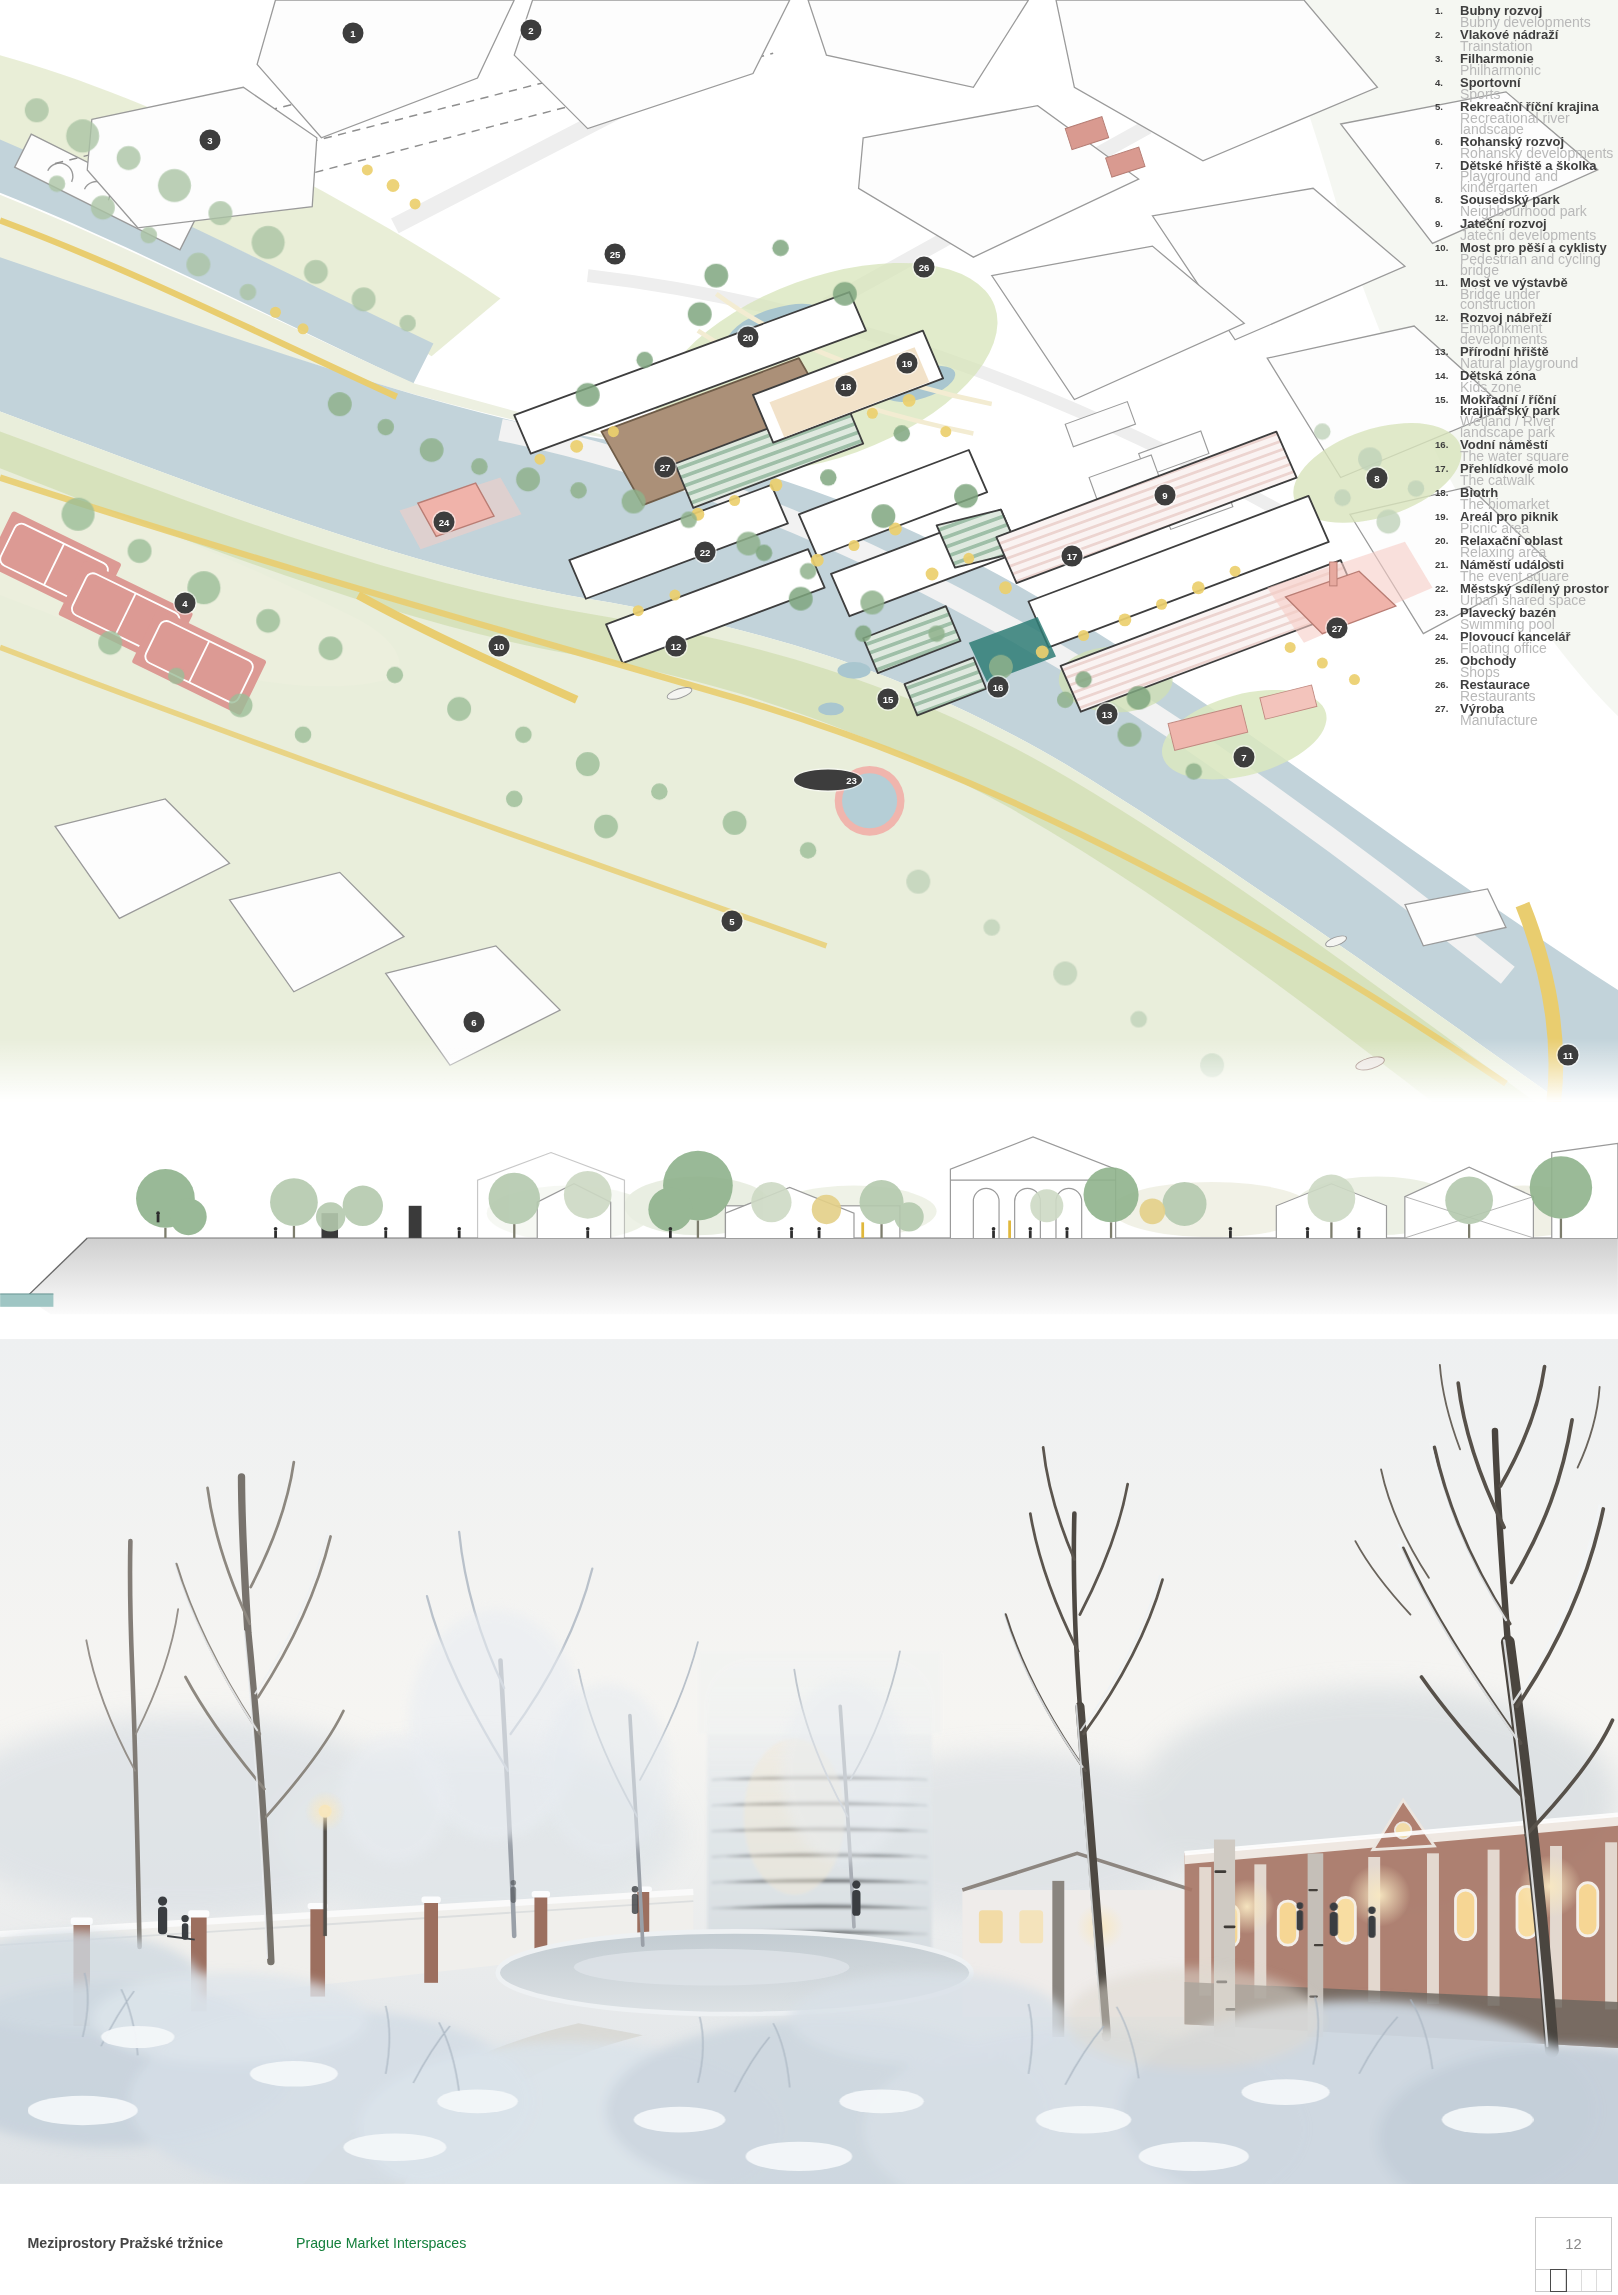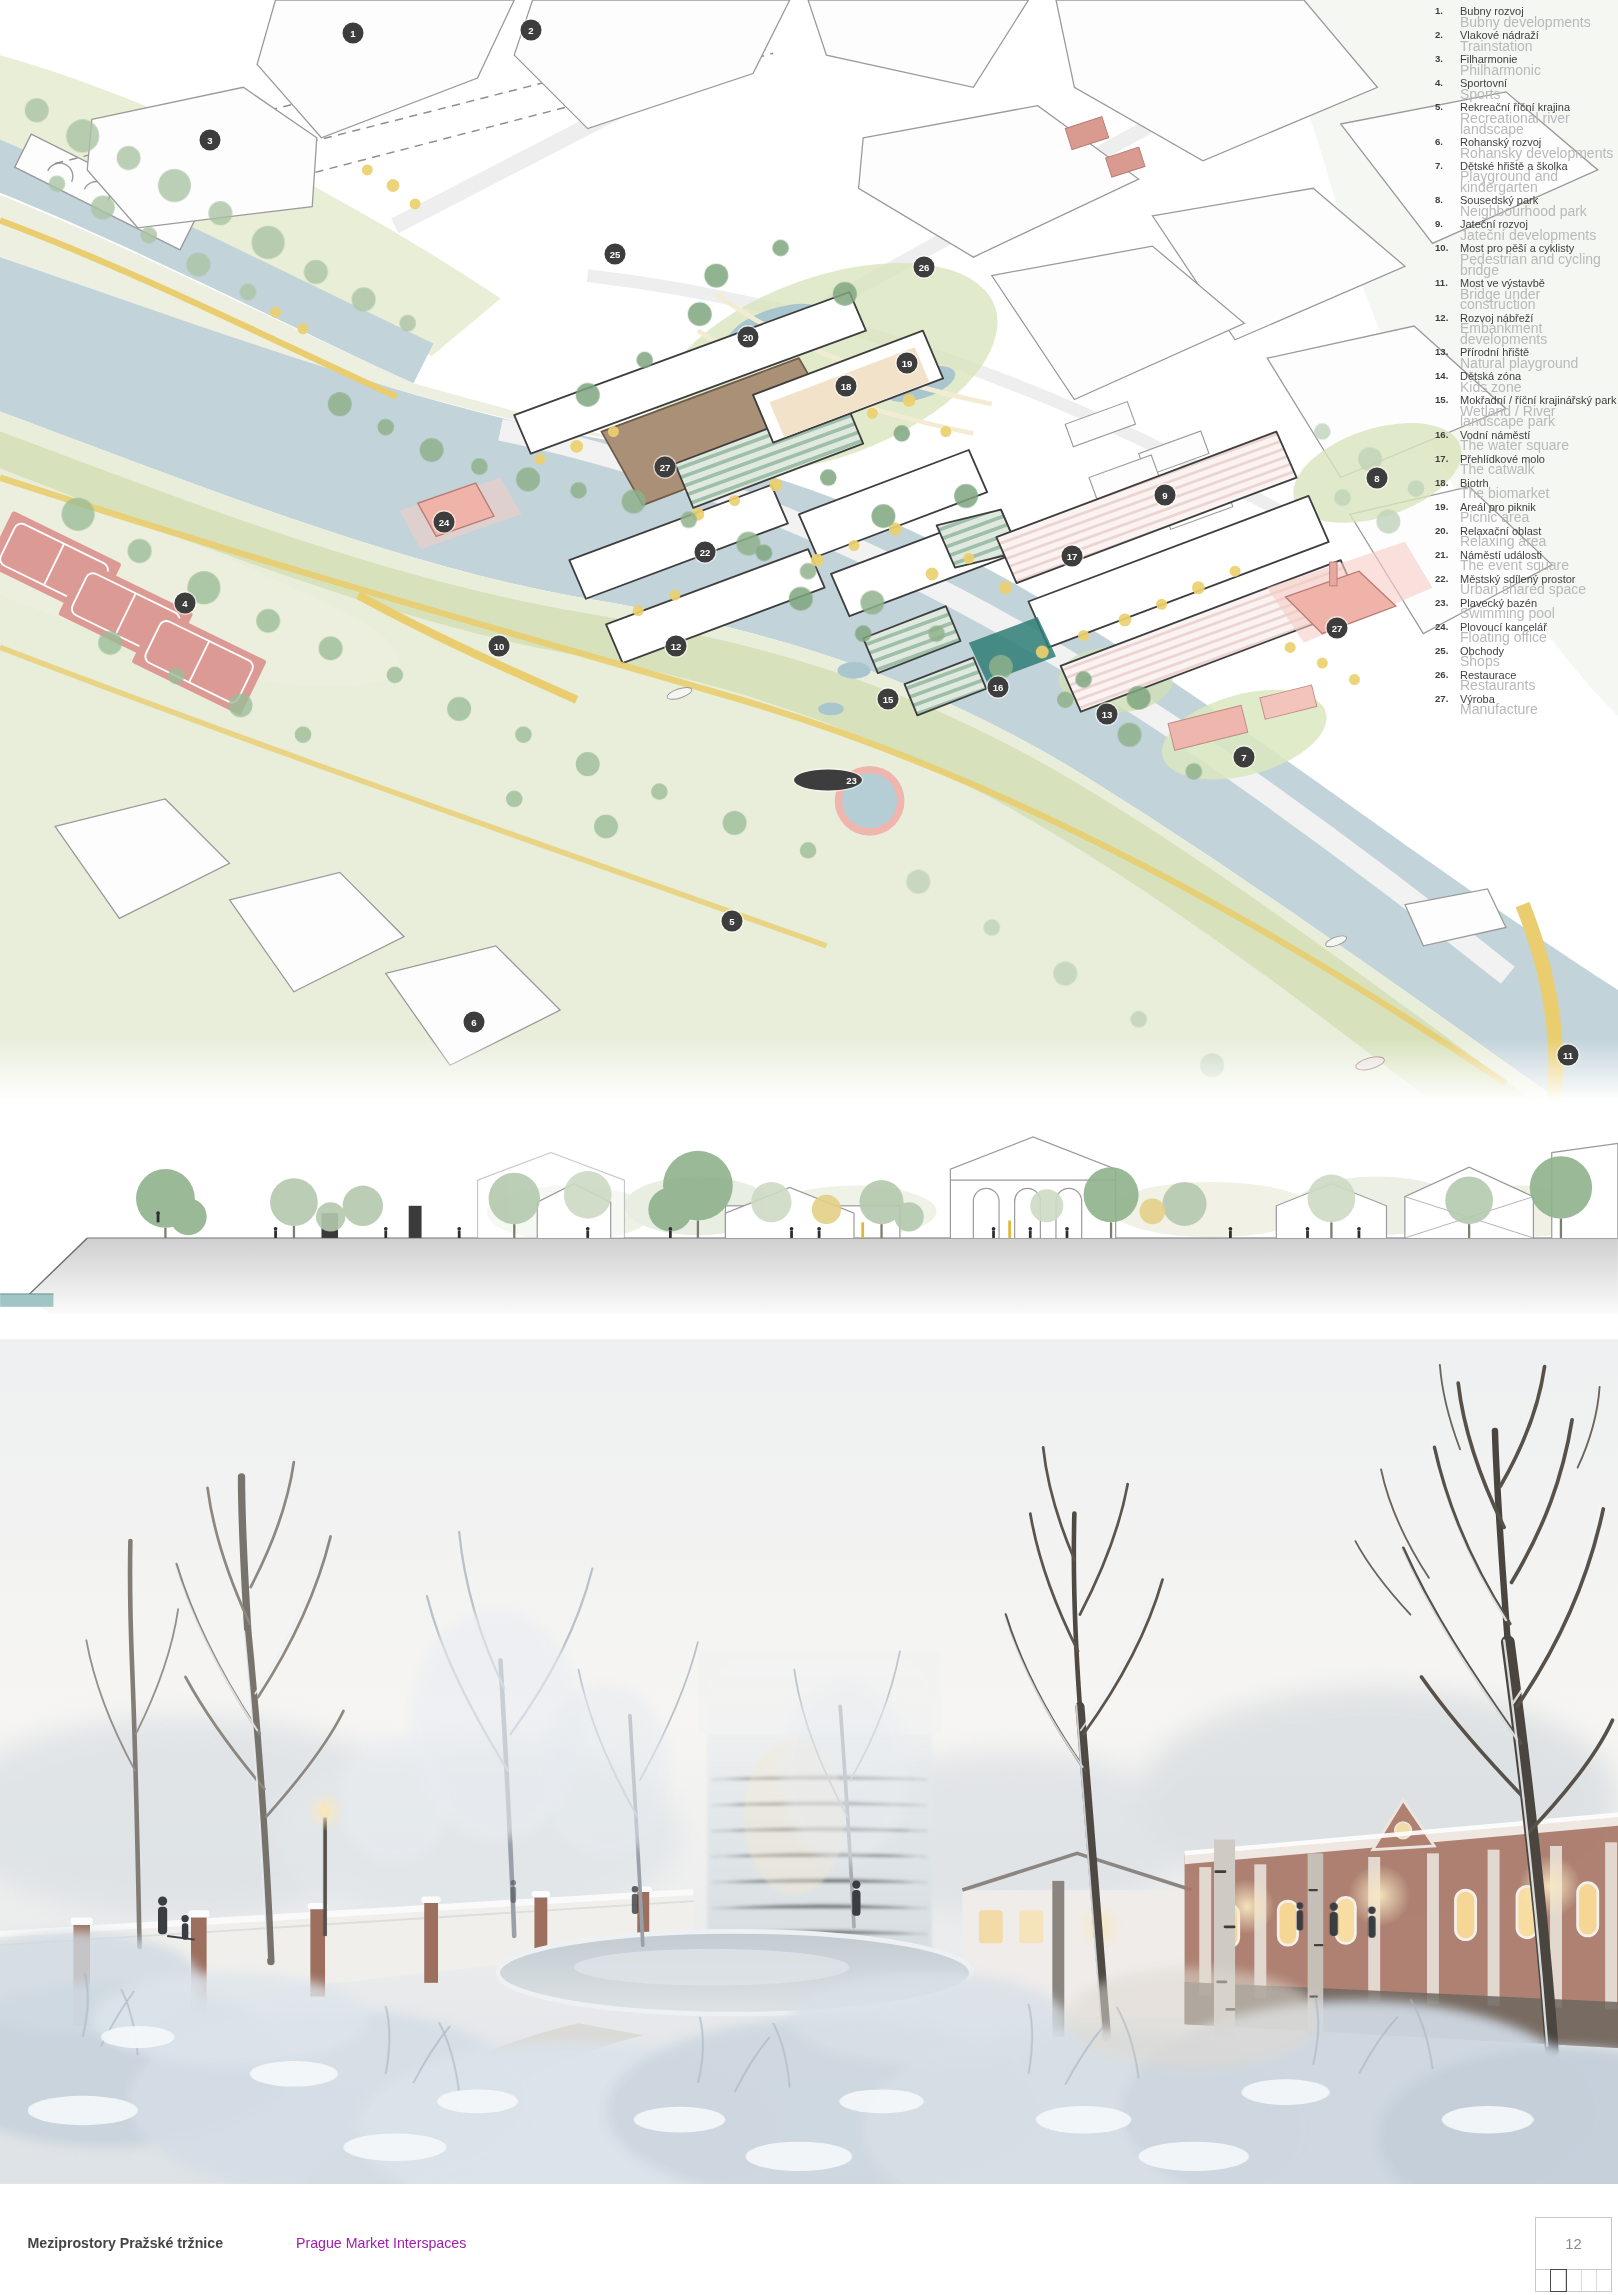--- a/index.html
+++ b/index.html
@@ -15,33 +15,33 @@
   .markers{position:absolute;left:0;top:0;width:1618px;height:1102px;pointer-events:none;}
   .marker{position:absolute;width:21px;height:21px;border-radius:50%;
           background:#3d3d3d;color:#fff;display:flex;align-items:center;justify-content:center;
           font-size:9.6px;font-weight:bold;transform:translate(-50%,-50%);
           box-shadow:0 0 0 1.4px rgba(255,255,255,.55);}
 
   
   .legend{position:absolute;left:1435px;top:6.4px;width:183px;}
   .legend-item{display:flex;margin-bottom:2.8px;}
   .legend-item .num{width:25px;flex:none;font-weight:bold;color:#3f3f3f;font-size:9.6px;line-height:10.6px;}
-  .legend-item .cz{display:block;font-weight:normal;color:#3f3f3f;font-size:11px;line-height:10.6px;}
+  .legend-item .cz{display:block;font-weight:bold;color:#3f3f3f;font-size:13px;line-height:10.6px;}
   .legend-item .en{display:block;color:#b9b9b9;font-size:14px;line-height:10.6px;}
 
   
   .section-drawing{left:0;top:1114px;width:1618px;height:213px;}
 
   
   .render-section{left:0;top:1339px;width:1618px;height:845px;}
 
   
   .footer{left:0;top:2184px;width:1618px;height:106px;background:#fff;}
   .footer-title{position:absolute;left:27.5px;top:51px;font-size:14.2px;color:#454545;font-weight:bold;}
-  .footer-title-en{position:absolute;left:296px;top:51px;font-size:14.2px;color:#a21caf;}
+  .footer-title-en{position:absolute;left:296px;top:51px;font-size:14.2px;color:#15803d;}
   .pagebox{position:absolute;left:1535px;top:33px;width:75px;height:73px;border:0.9px solid #c9c9c9;background:#fff;}
   .pagebox .num{height:51px;border-bottom:0.9px solid #c9c9c9;display:flex;align-items:center;justify-content:center;
                 color:#8a8a8a;font-size:14.7px;}
   .cells{display:flex;height:21px;align-items:stretch;}
   .cell{flex:1;border-right:0.9px solid #dcdcdc;}
   .cell:last-child{border-right:none;}
   .cell.active{outline:1.8px solid #4a4a4a;outline-offset:-0.9px;background:#fff;}
 </style>
 </head>
 <body>

